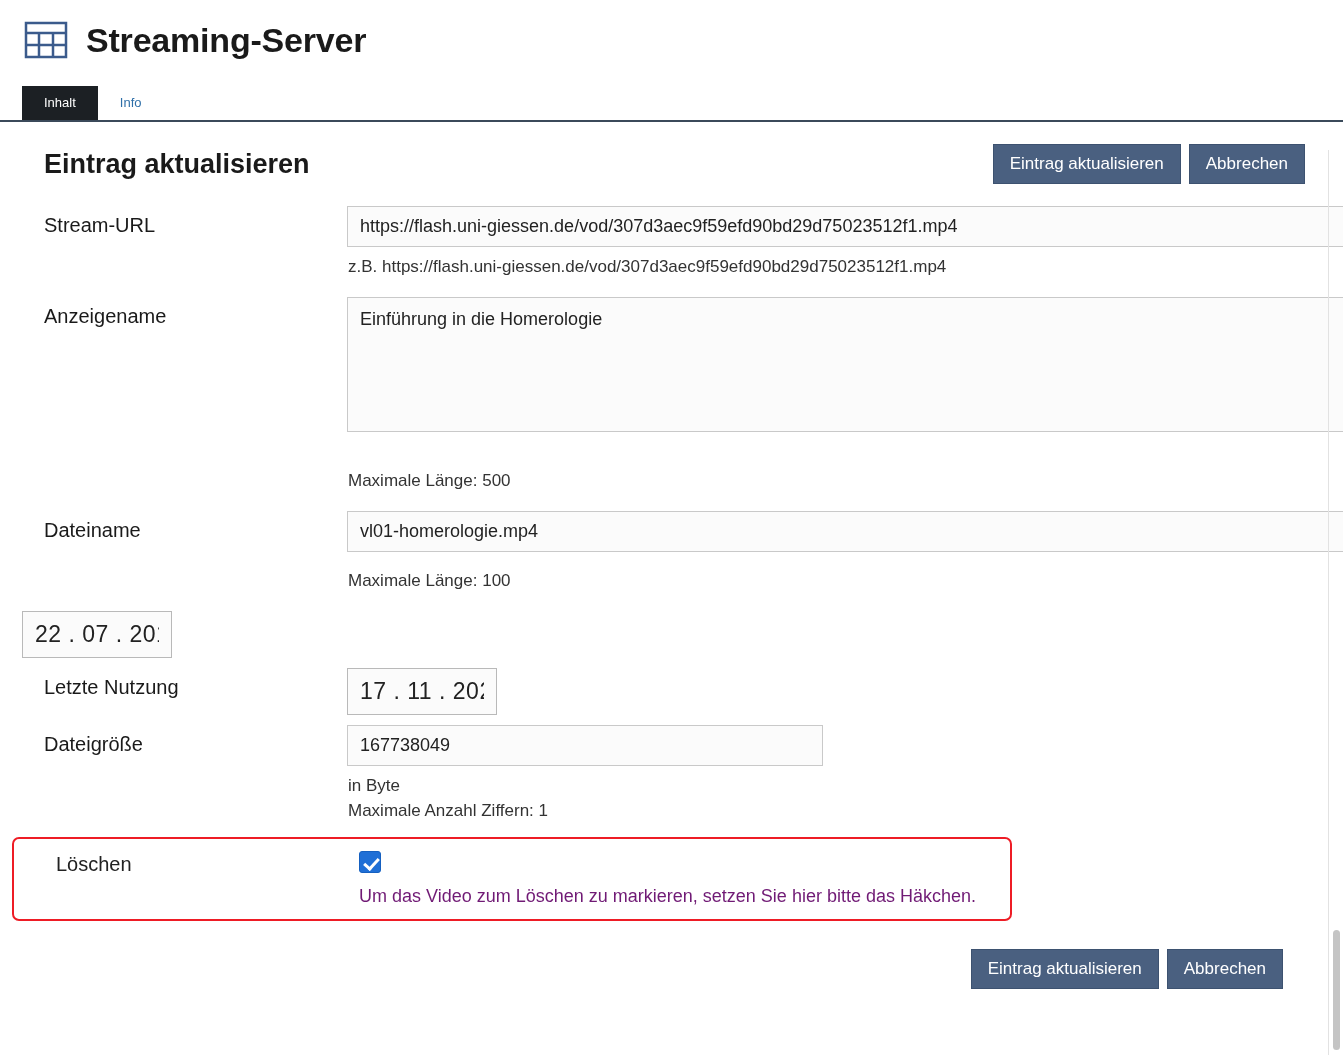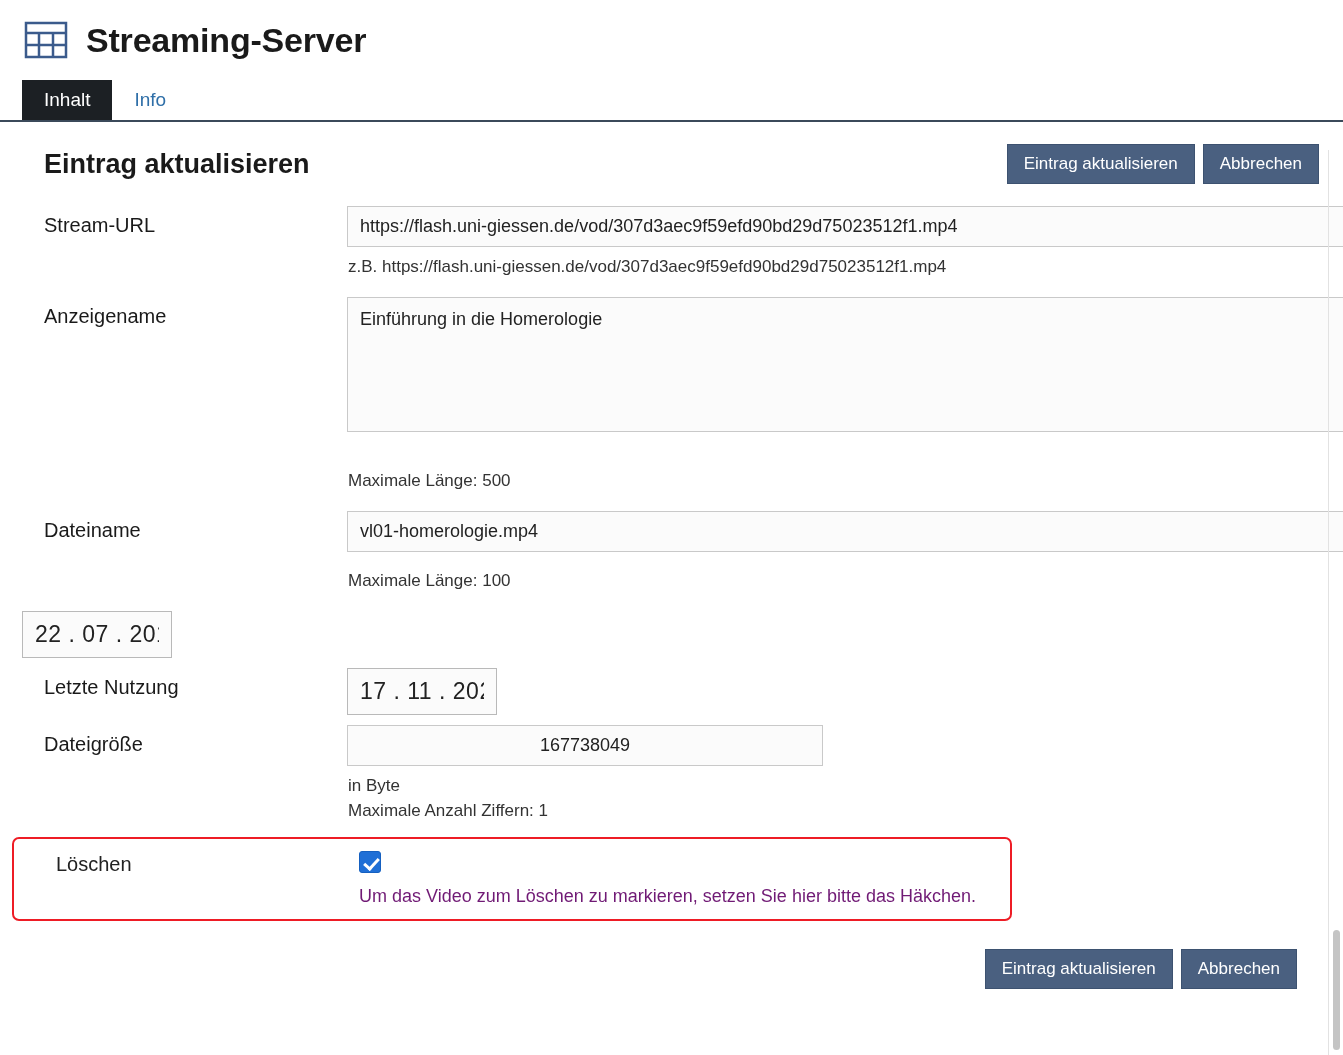--- a/index.html
+++ b/index.html
@@ -39,37 +39,37 @@
   
   .tab-bar {
     margin-top: 20px;
     display: flex;
     align-items: flex-end;
     border-bottom: 2px solid #3b4a5a;
     padding-left: 22px;
     height: 42px;
   }
   .tab {
-    font-size: 19px;
+    font-size: 13px;
     padding: 10px 22px 11px 22px;
     cursor: pointer;
     color: #2f6fa8;
     background: transparent;
     border: none;
     line-height: 1;
   }
   .tab.active {
     background: #1c2024;
     color: #ffffff;
     font-weight: normal;
   }
 
   
   .content {
-    padding: 22px 24px 0 22px;
+    padding: 22px 38px 0 22px;
     position: relative;
   }
   .section-head {
     display: flex;
     align-items: center;
     justify-content: space-between;
     margin-bottom: 22px;
   }
   .section-title {
     font-size: 27px;
@@ -141,21 +141,21 @@
     font-family: "Liberation Sans", sans-serif;
     letter-spacing: 0.5px;
   }
   .num-input {
     width: 476px;
     border: 1px solid #c9c9c9;
     background: #fbfbfb;
     font-size: 18px;
     padding: 9px 12px;
     color: #222222;
-    text-align: center;
+    text-align: left;
     font-family: "Liberation Sans", sans-serif;
   }
 
   
   .delete-block {
     border: 2px solid #ee1c25;
     border-radius: 7px;
     margin: 14px 0 0 -10px;
     padding: 12px 10px 12px 10px;
     display: flex;

